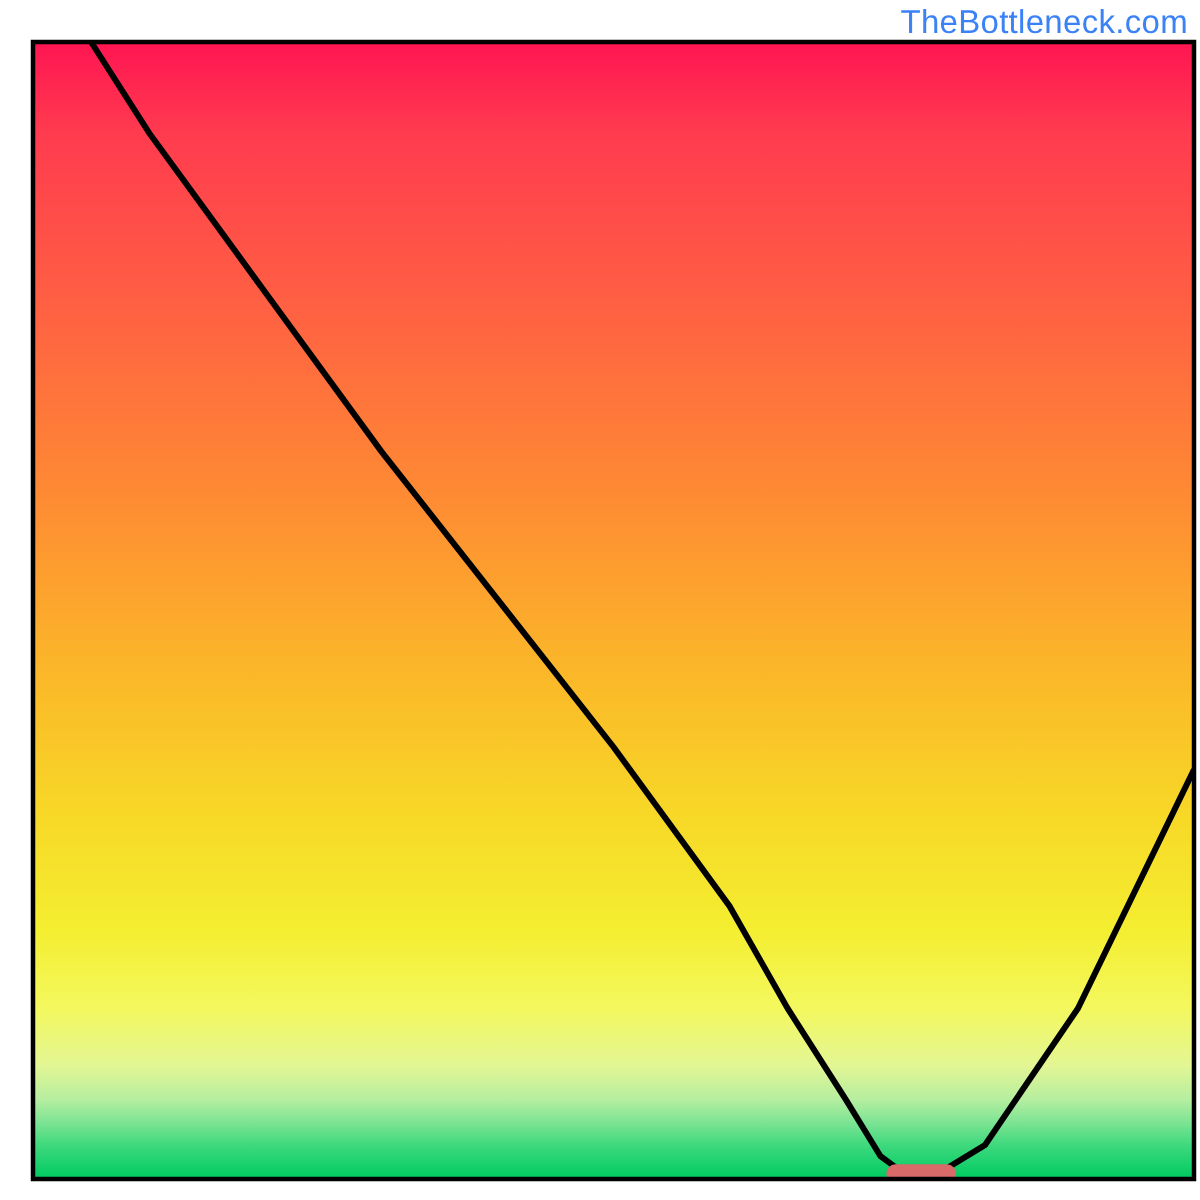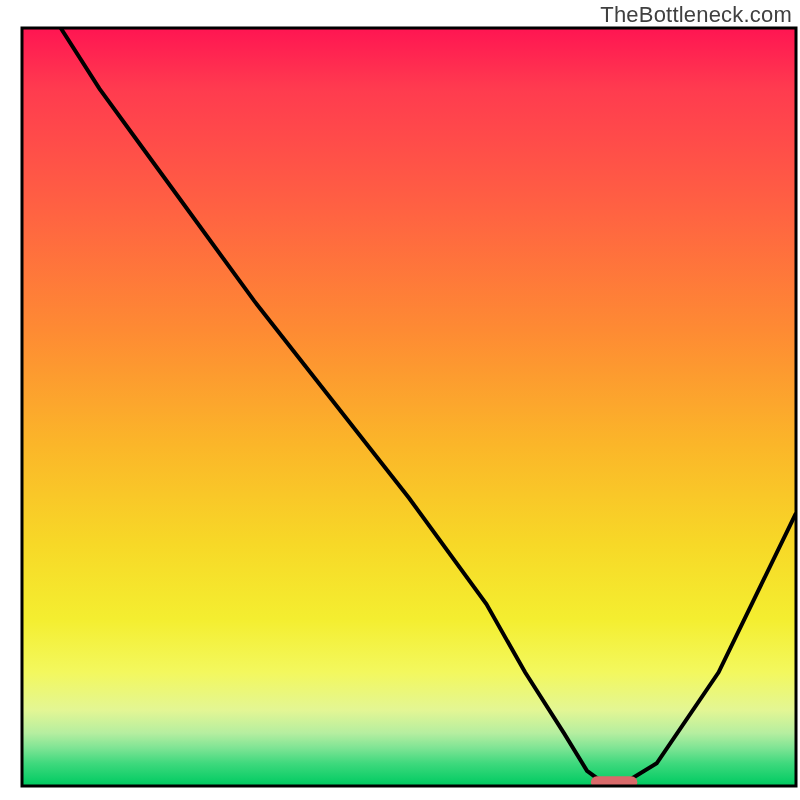--- a/index.html
+++ b/index.html
@@ -13,21 +13,21 @@
   .chart-container {
     position: relative;
     width: 800px;
     height: 800px;
   }
   .watermark {
     position: absolute;
     top: 2px;
     right: 8px;
     font-size: 22px;
-    color: #404040;
+    color: #3b82f6;
     font-weight: 500;
     letter-spacing: 0.2px;
   }
   svg {
     display: block;
   }
 </style>
 </head>
 <body>
 

